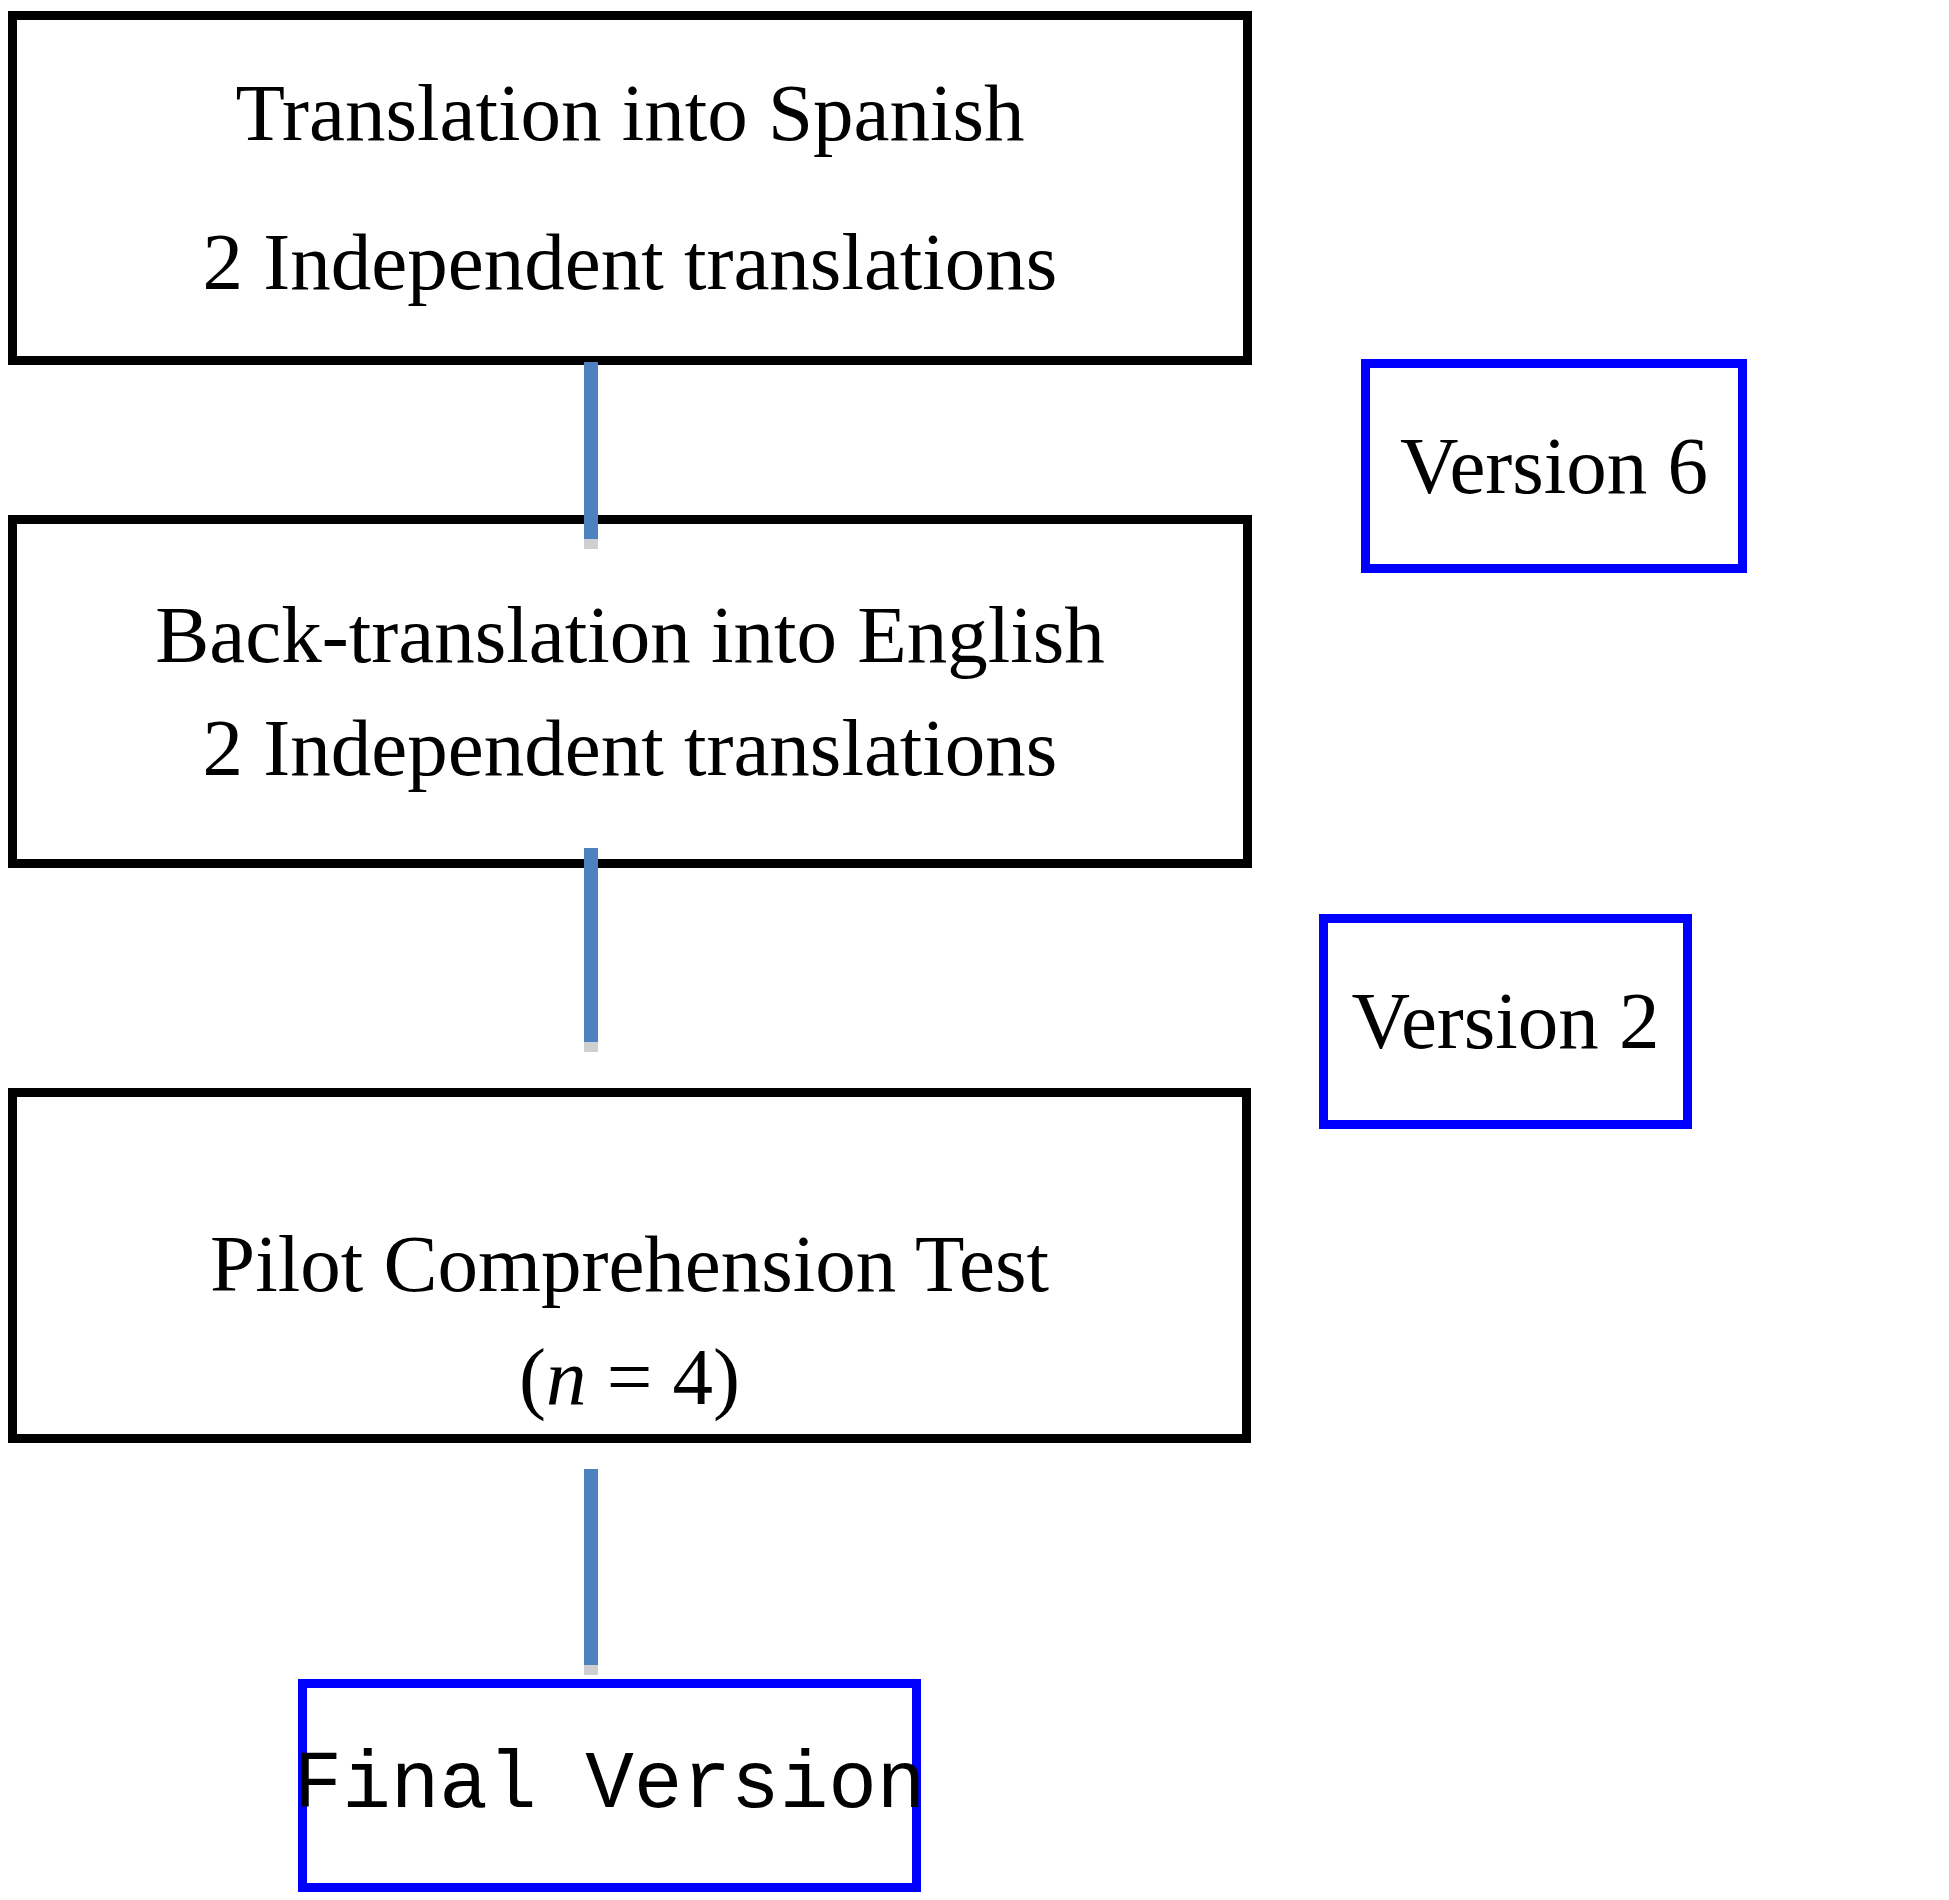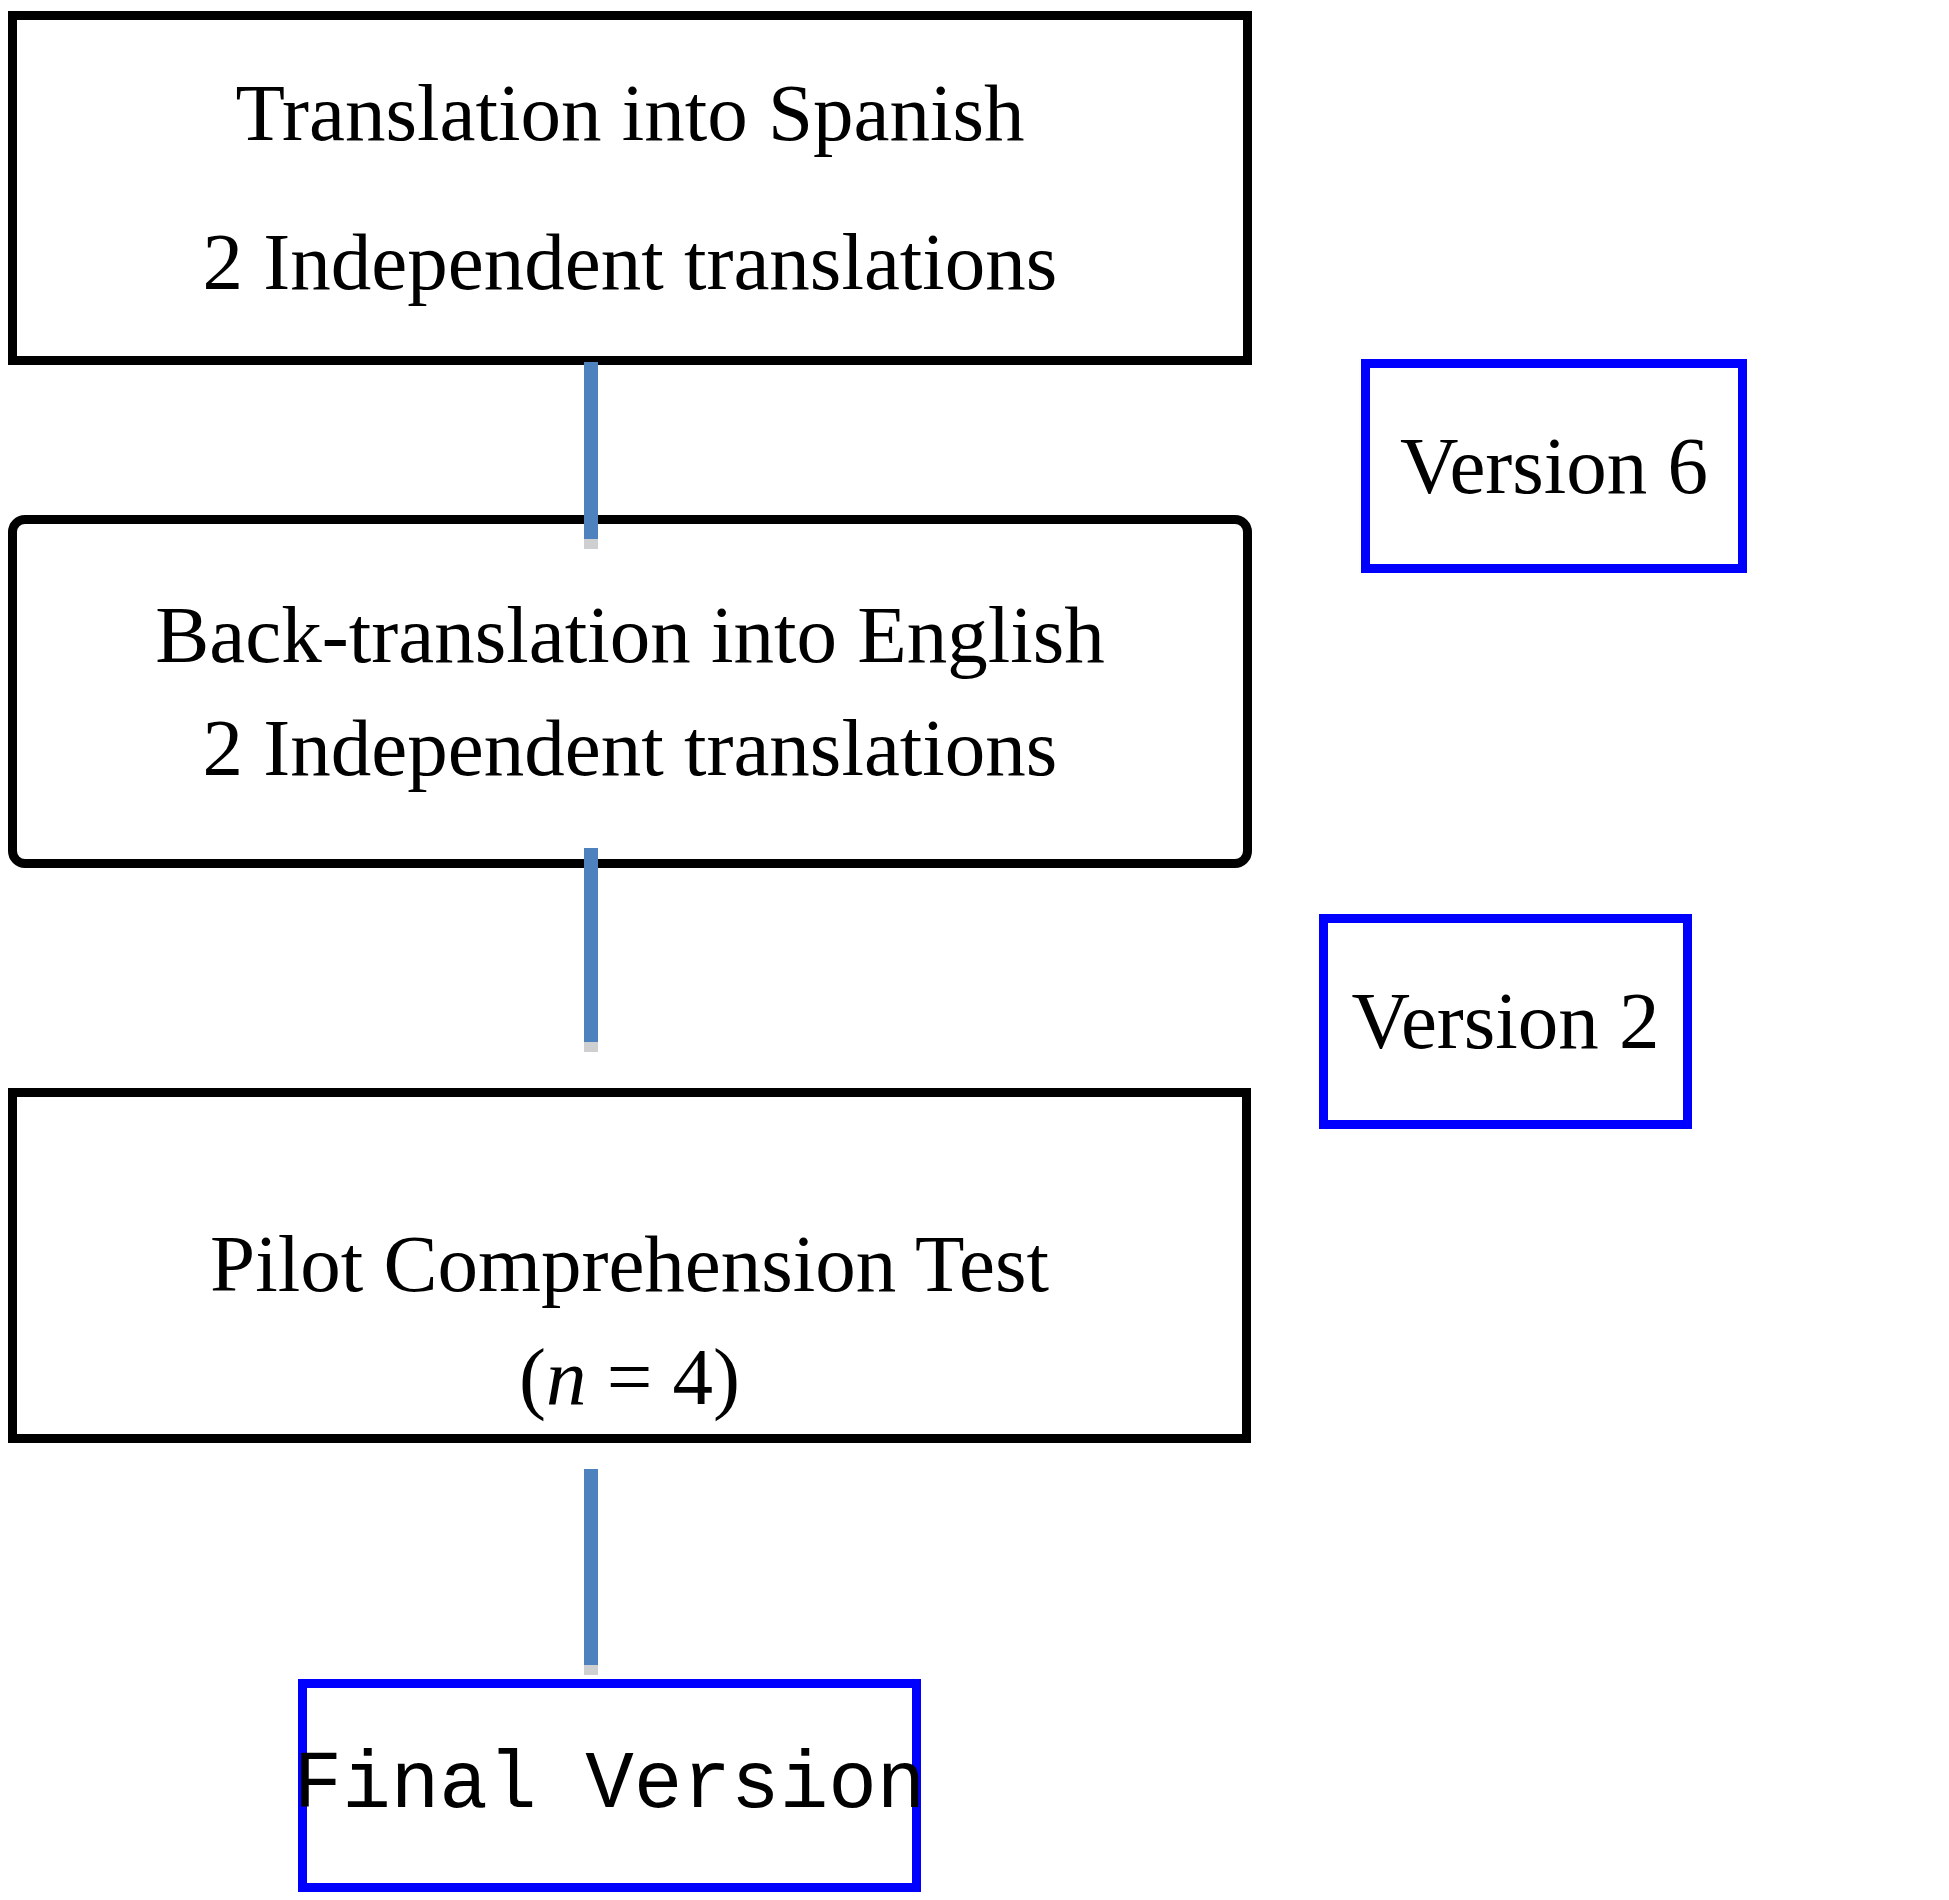--- a/index.html
+++ b/index.html
@@ -56,21 +56,21 @@
 <div class="canvas">
 
   <div class="pbox" style="left:8px;top:11.3px;width:1244px;height:354px;gap:36px;">
     <div class="bline">Translation into Spanish</div>
     <div class="bline">2 Independent translations</div>
   </div>
 
   <div class="connline" style="top:362px;height:177px;"></div>
   <div class="conntip" style="top:539px;"></div>
 
-  <div class="pbox" style="left:8px;top:515px;width:1244px;height:353px;border-radius:17px;">
+  <div class="pbox" style="left:8px;top:515px;width:1244px;height:353px;">
     <div class="bline">Back-translation into English</div>
     <div class="bline">2 Independent translations</div>
   </div>
 
   <div class="connline" style="top:848px;height:194px;"></div>
   <div class="conntip" style="top:1042px;"></div>
 
   <div class="pbox" style="left:8px;top:1088px;width:1243px;height:355px;justify-content:flex-end;">
     <div class="bline">Pilot Comprehension Test</div>
     <div class="bline"><span>(</span><span class="it">n</span><span> = 4)</span></div>

